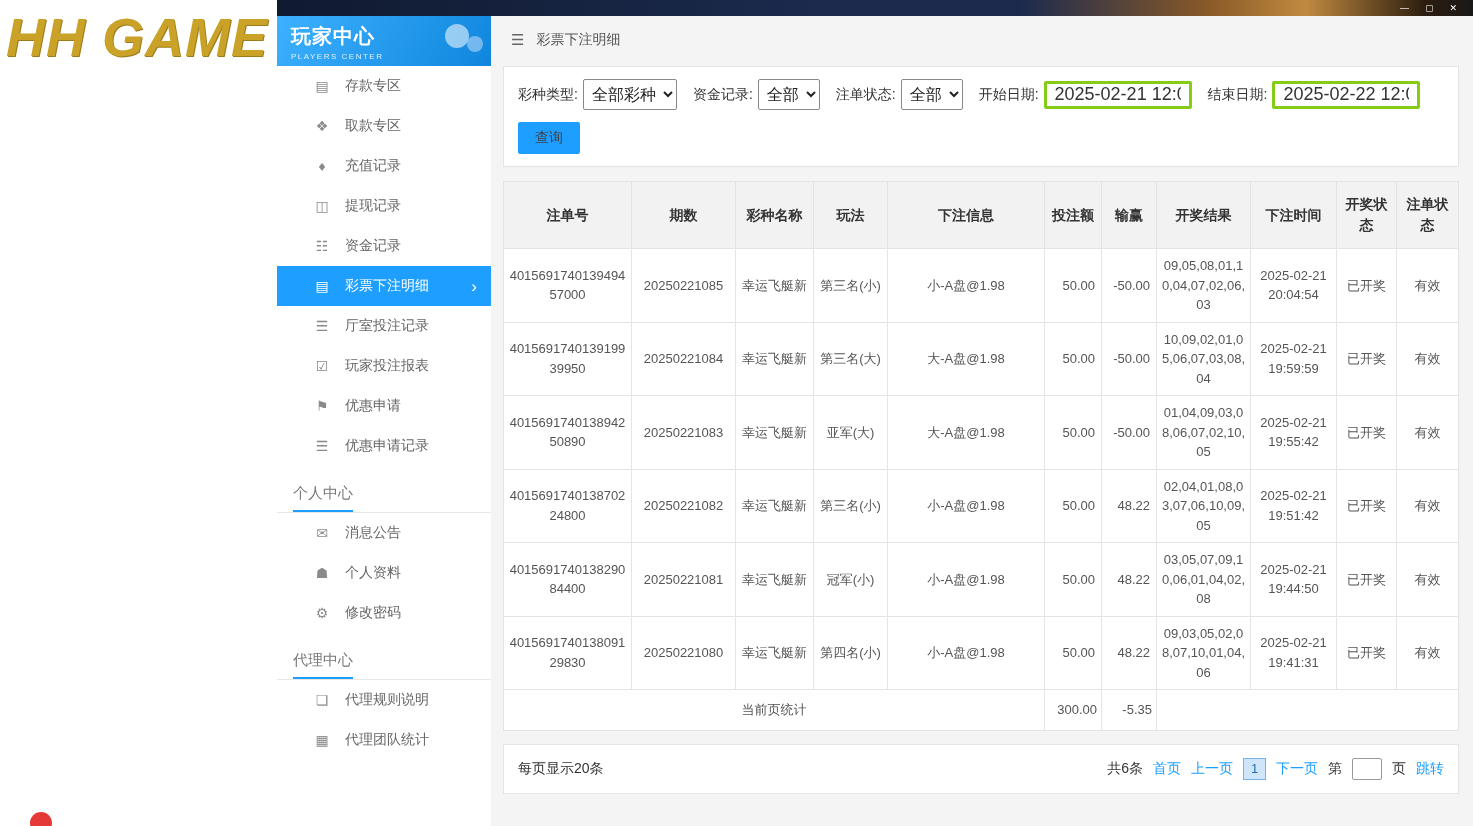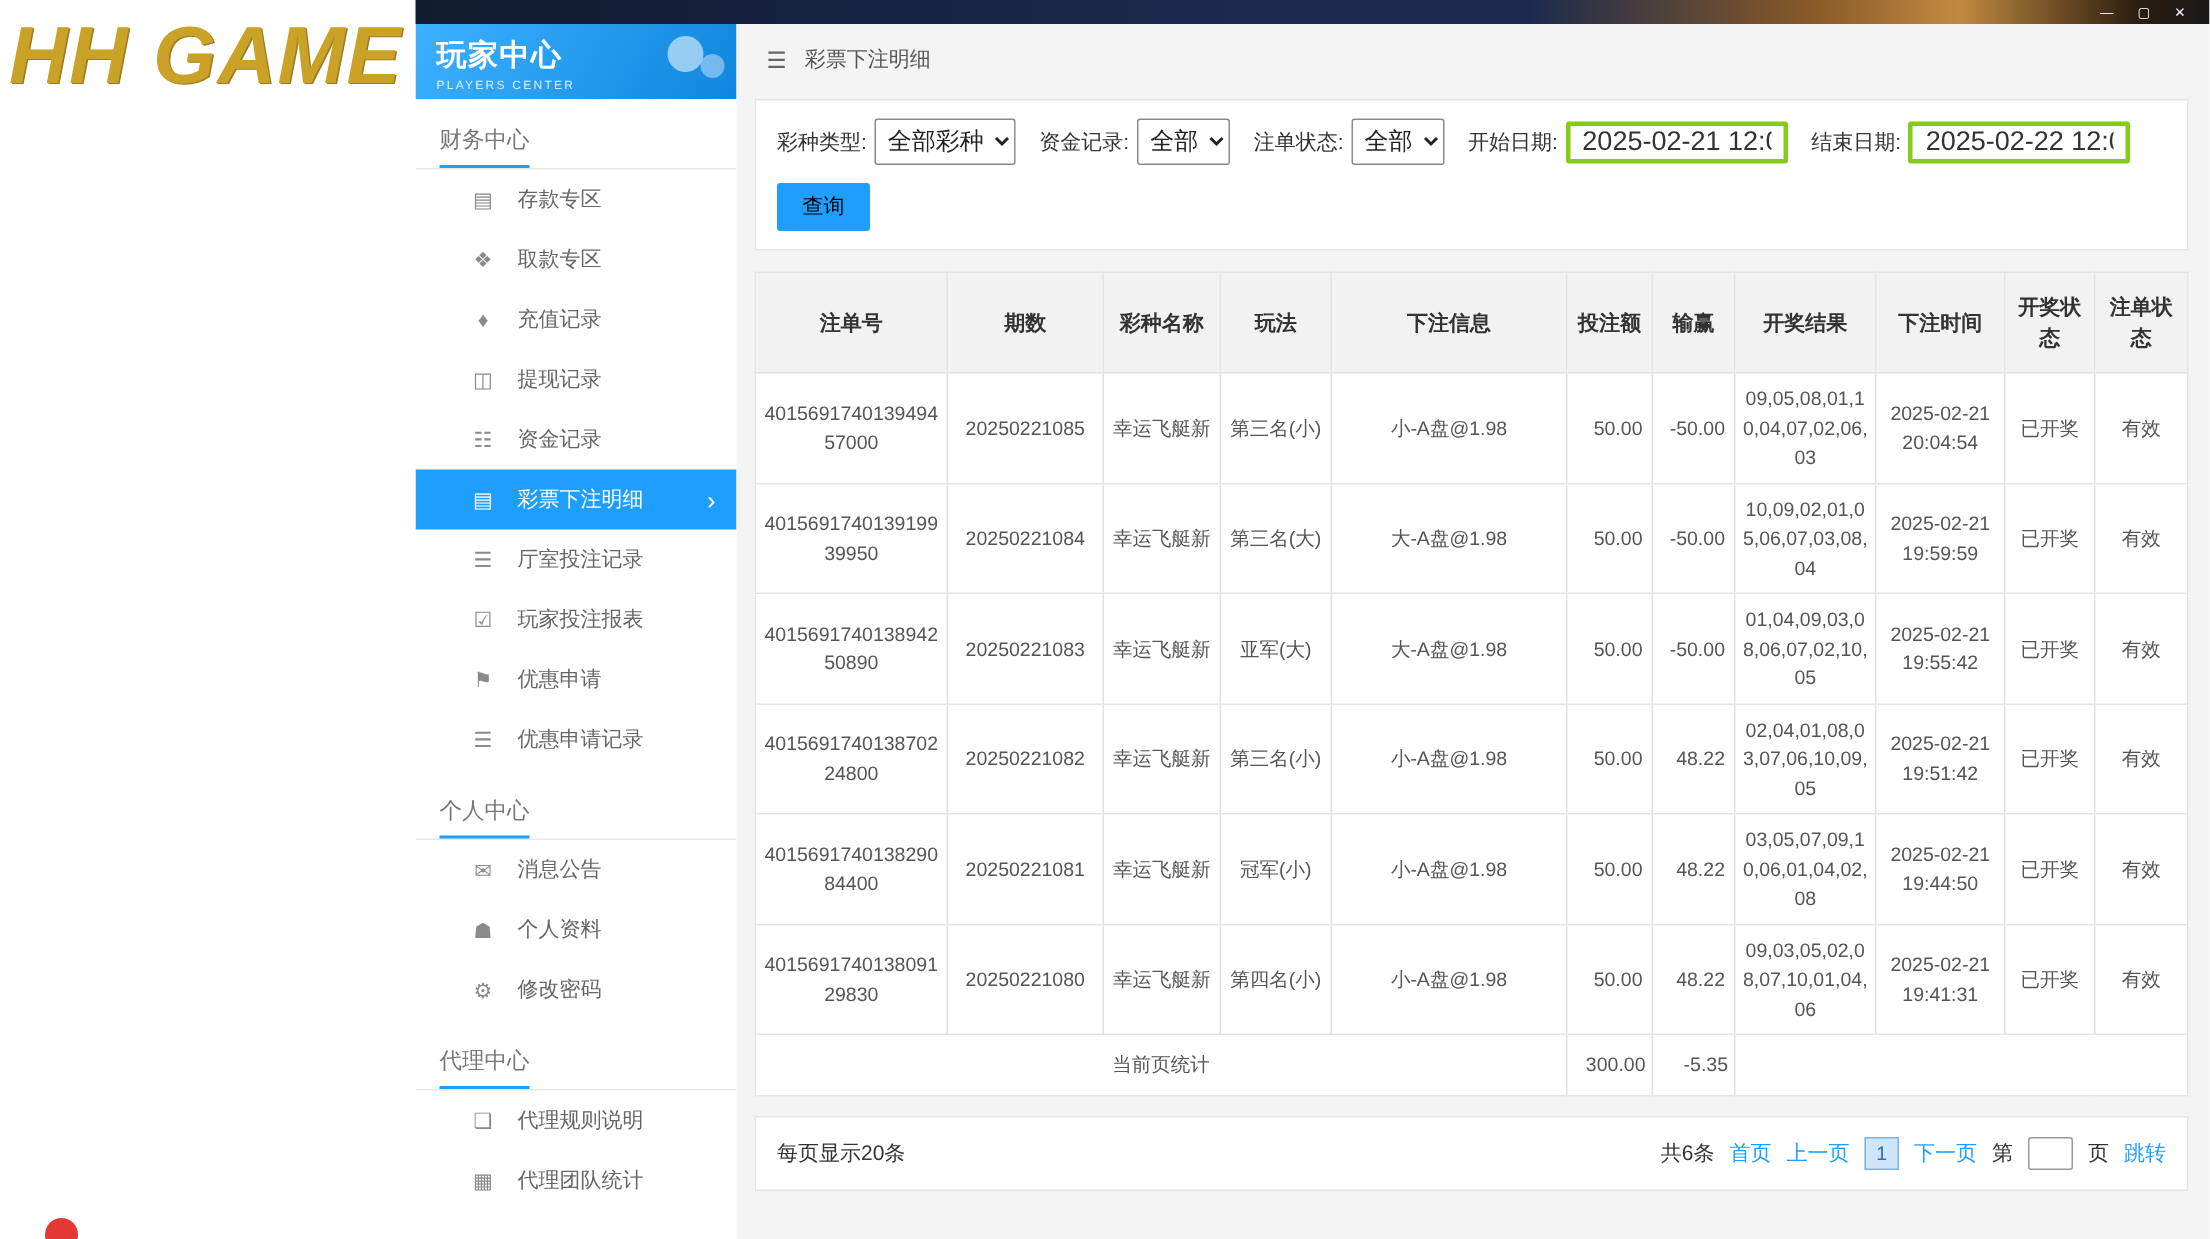--- a/index.html
+++ b/index.html
@@ -42,21 +42,21 @@
   .hamburger{font-size:15px;color:#666;margin-right:12px;cursor:pointer;}
   .crumb{font-size:14px;color:#555;}
 
   .filter-card{margin:2px 14px 0 12px;background:#fff;border:1px solid #e5e5e5;padding:12px 14px;}
   .filter-row{display:flex;align-items:center;flex-wrap:nowrap;}
   .fgroup{display:flex;align-items:center;margin-right:16px;}
   .fgroup label{font-size:14px;color:#333;margin-right:5px;white-space:nowrap;}
   select{font-size:16px;padding:5px 4px;border:1px solid #8a8a8a;border-radius:2px;background:#fff;color:#222;}
   .date-input{width:148px;height:28px;box-sizing:border-box;border:3px solid #84cc16;border-radius:2px;
     font-size:18px;color:#333;padding:0 8px;}
-  .btn-search{margin-top:12px;display:inline-block;background:var(--accent);color:#000000;border:none;
+  .btn-search{margin-top:12px;display:inline-block;background:var(--accent);color:#404040;border:none;
     font-size:14px;padding:7px 17px;border-radius:2px;cursor:pointer;}
 
   .table-card{margin:14px 14px 0 12px;background:#fff;}
   table{width:100%;border-collapse:collapse;table-layout:fixed;font-size:13px;color:#555;}
   th,td{border:1px solid #e4e4e4;text-align:center;word-break:break-all;line-height:1.5;}
   th{background:#f2f2f2;color:#333;font-size:14px;font-weight:bold;padding:12px 3px;}
   td{padding:7px 4px;}
   td.num{text-align:right;padding-right:6px;}
   tr.summary td{padding:10px 4px;}
 
@@ -86,21 +86,20 @@
     <div class="sidebar">
       <div class="sidebar-header">
         <div class="sb-title">玩家中心</div>
         <div class="sb-sub">PLAYERS CENTER</div>
         <div class="sb-deco">
             <span class="b1"></span>
             <span class="b2"></span>
           </div>
       </div>
       <div id="sidebar-menu">
-          <div class="section-title"><span>财务中心</span></div>
           <div class="menu-item">
             <span class="mi-icon">▤</span>
             <span class="mi-label">存款专区</span>
           </div>
           <div class="menu-item">
             <span class="mi-icon">❖</span>
             <span class="mi-label">取款专区</span>
           </div>
           <div class="menu-item">
             <span class="mi-icon">♦</span>

